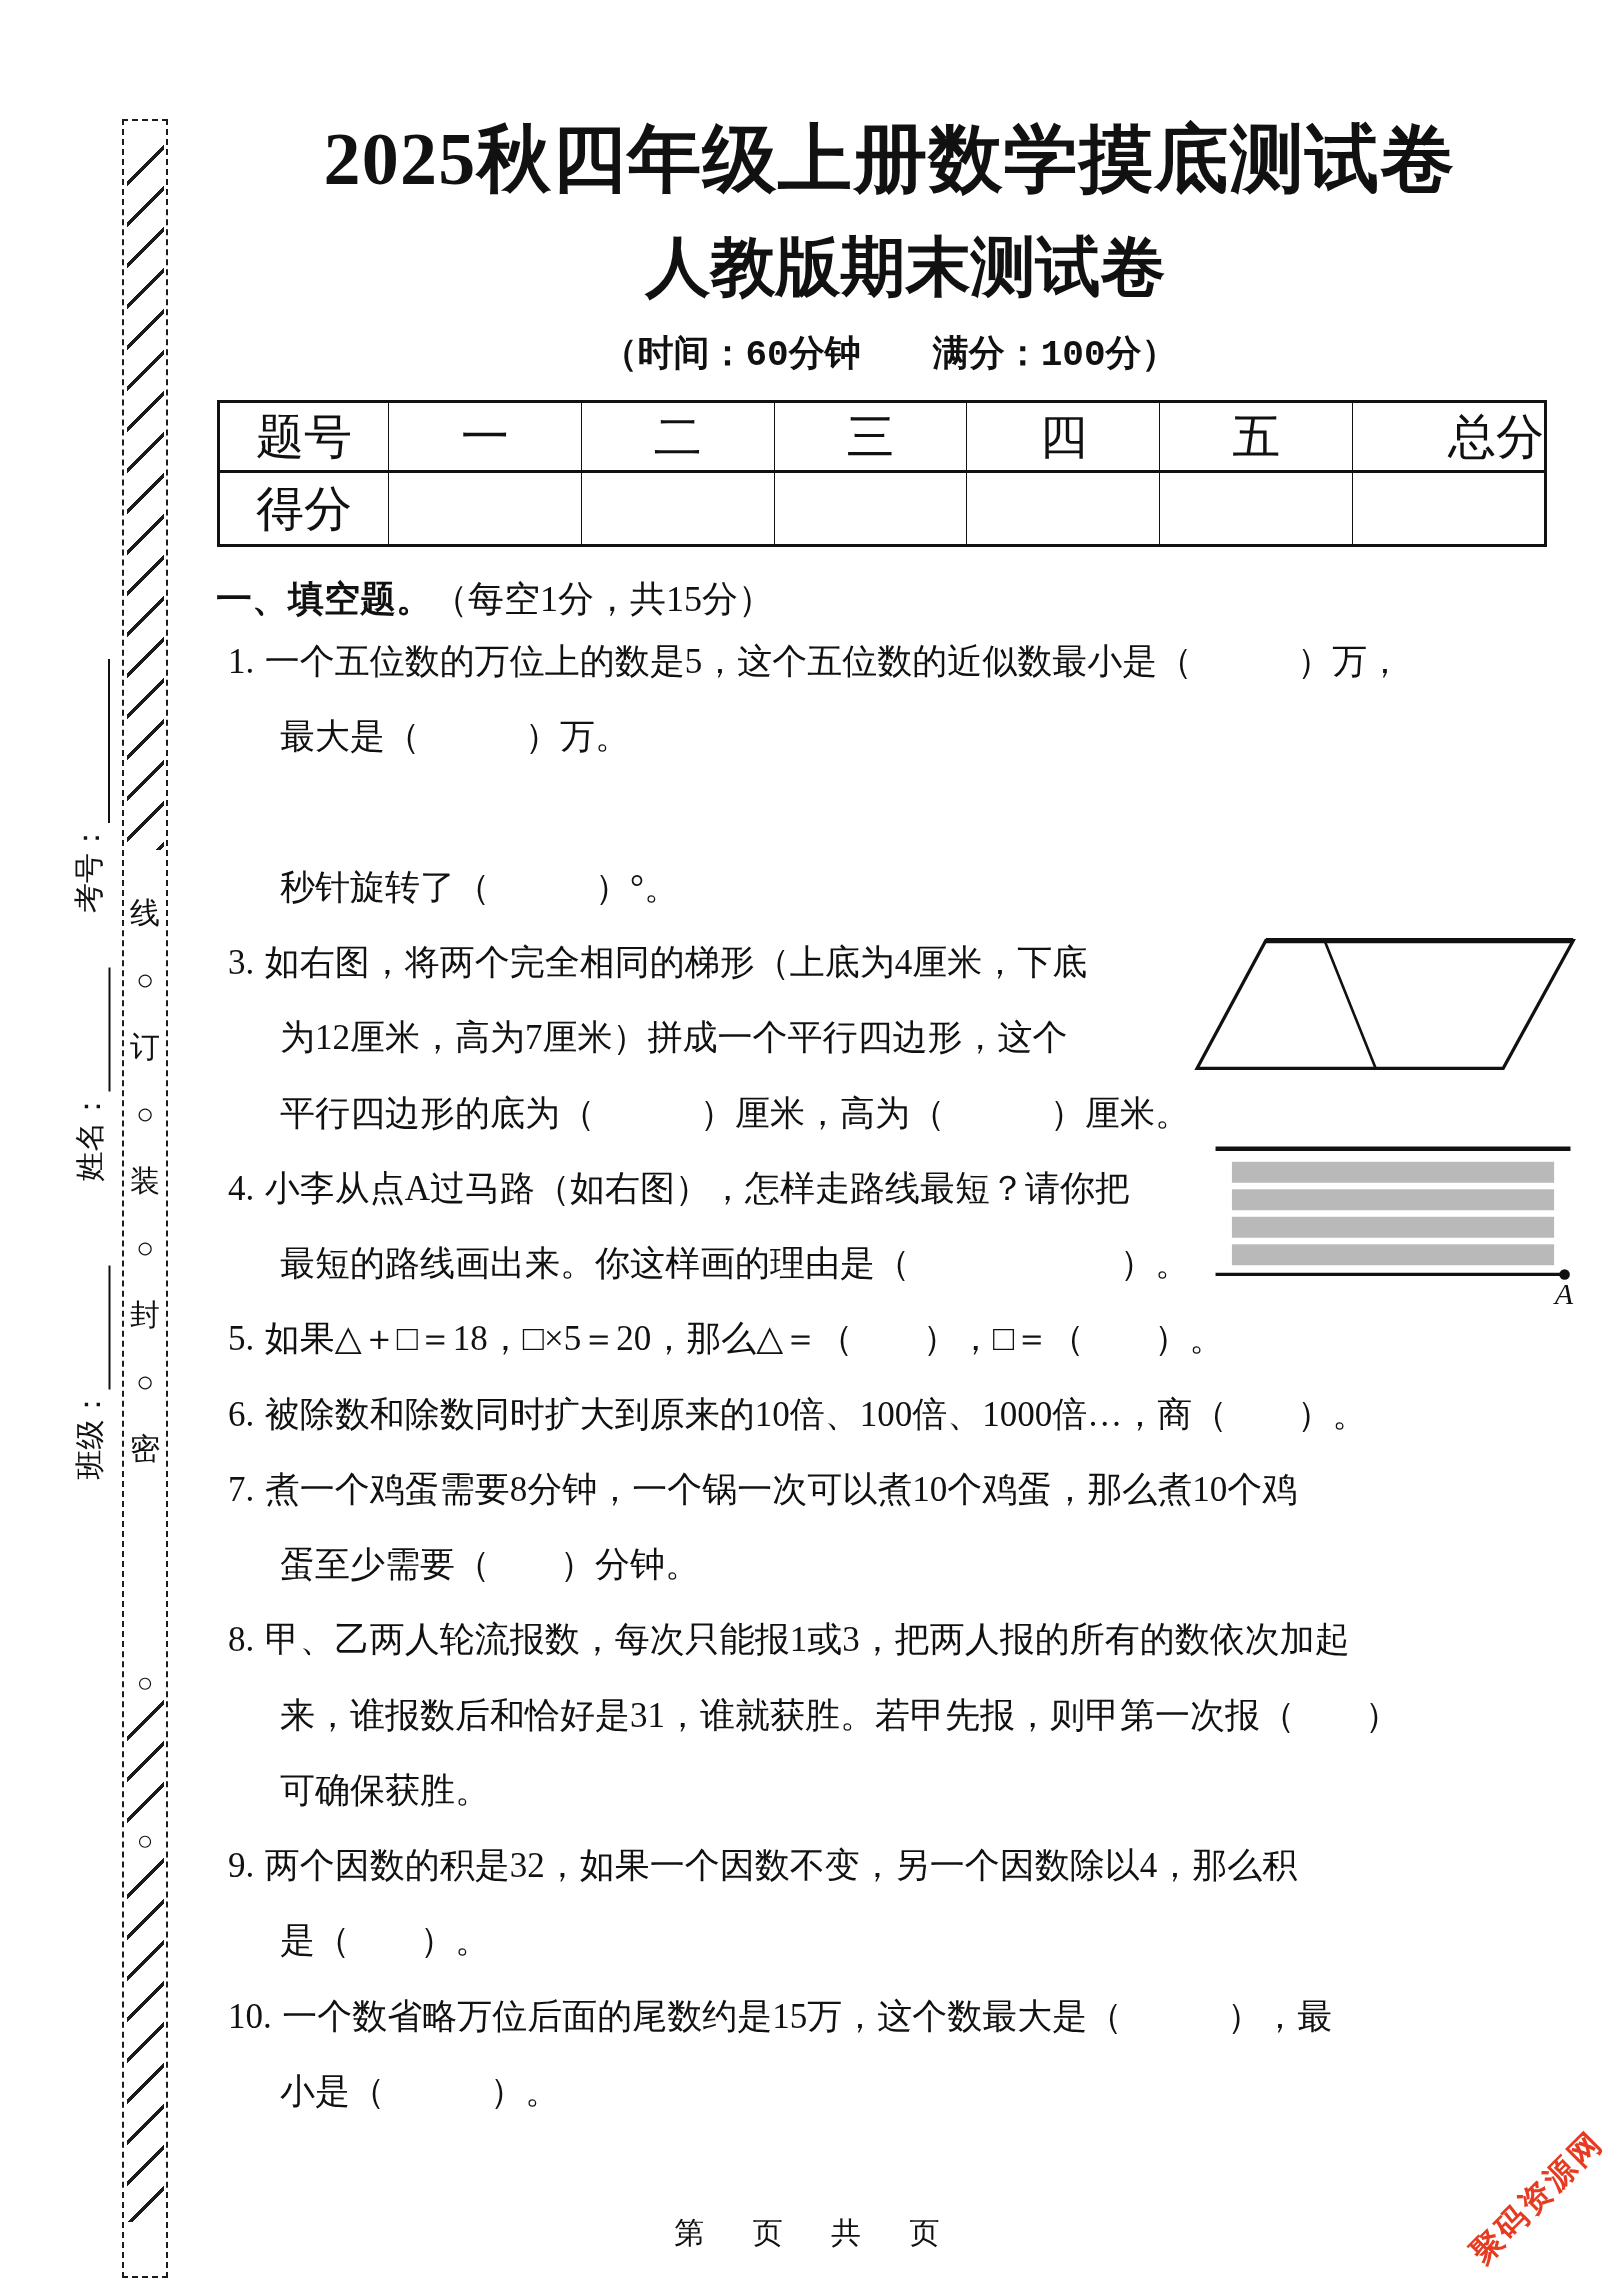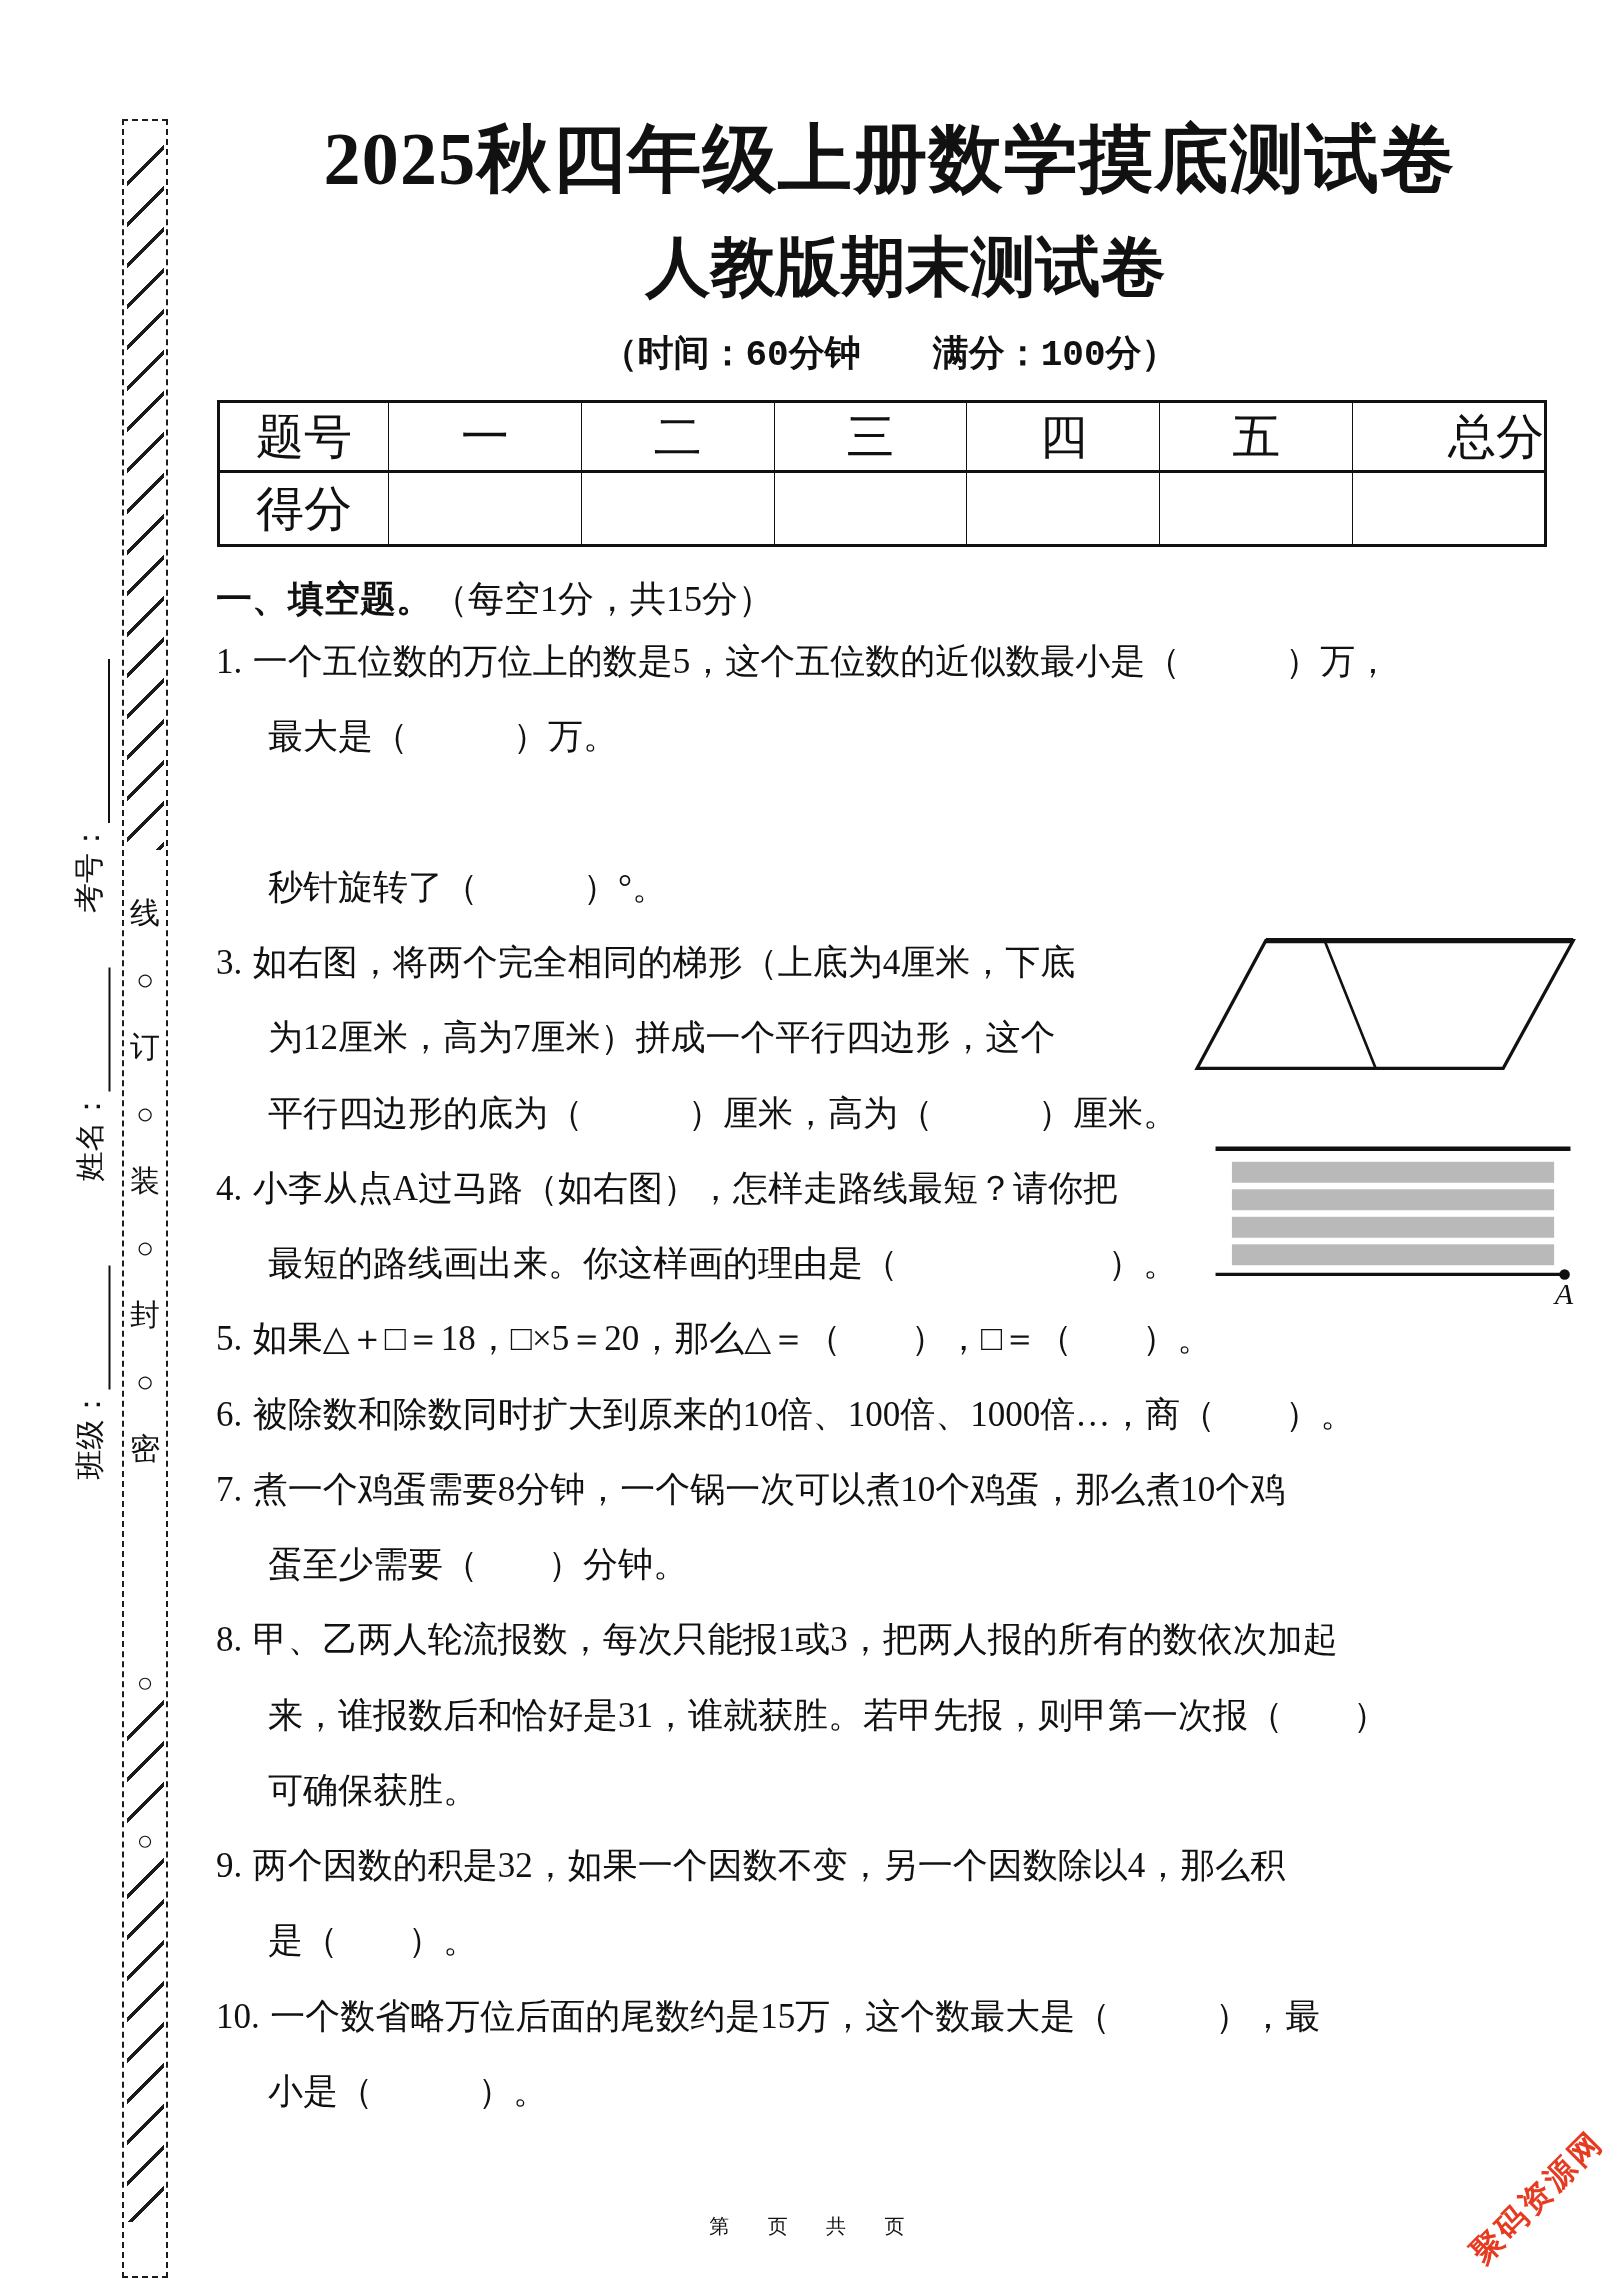--- a/index.html
+++ b/index.html
@@ -77,33 +77,33 @@
   .score-table tr.scr td{border-top:3.3px solid #111;border-bottom:3.9px solid #111;height:71px;}
   .score-table td:first-child{border-left:3.9px solid #111;width:168px;}
   .score-table td:last-child{border-right:3.9px solid #111;text-align:right;}
   
   .sec-heading{
     position:absolute;left:216px;top:576px;width:1374px;
     font-size:36px;line-height:47px;
   }
   .sec-bold{font-weight:700;}
   .qline{
-    position:absolute;left:216px;width:1374px;
+    position:absolute;left:228px;width:1374px;
     font-size:35px;line-height:47px;white-space:nowrap;
   }
   .qline .qnum{display:inline-block;margin-right:10.5px;}
   .qline.cont{padding-left:52px;}
   
   .fig{position:absolute;}
   .fig3{left:1184px;top:934px;}
   .fig4{left:1209px;top:1142px;}
   
   .footer{
     position:absolute;left:0;top:2213px;width:1623px;
-    text-align:center;font-size:20px;letter-spacing:9.2px;
+    text-align:center;font-size:30px;letter-spacing:9.2px;
     font-family:"Liberation Sans","DejaVu Sans",sans-serif;
   }
   .watermark{
     position:absolute;left:1446px;top:2163px;width:209px;
     transform:rotate(-45deg);transform-origin:center center;
     color:#e63b20;font-size:31px;font-weight:900;
     letter-spacing:3.3px;white-space:nowrap;
   }
 </style>
 </head>

